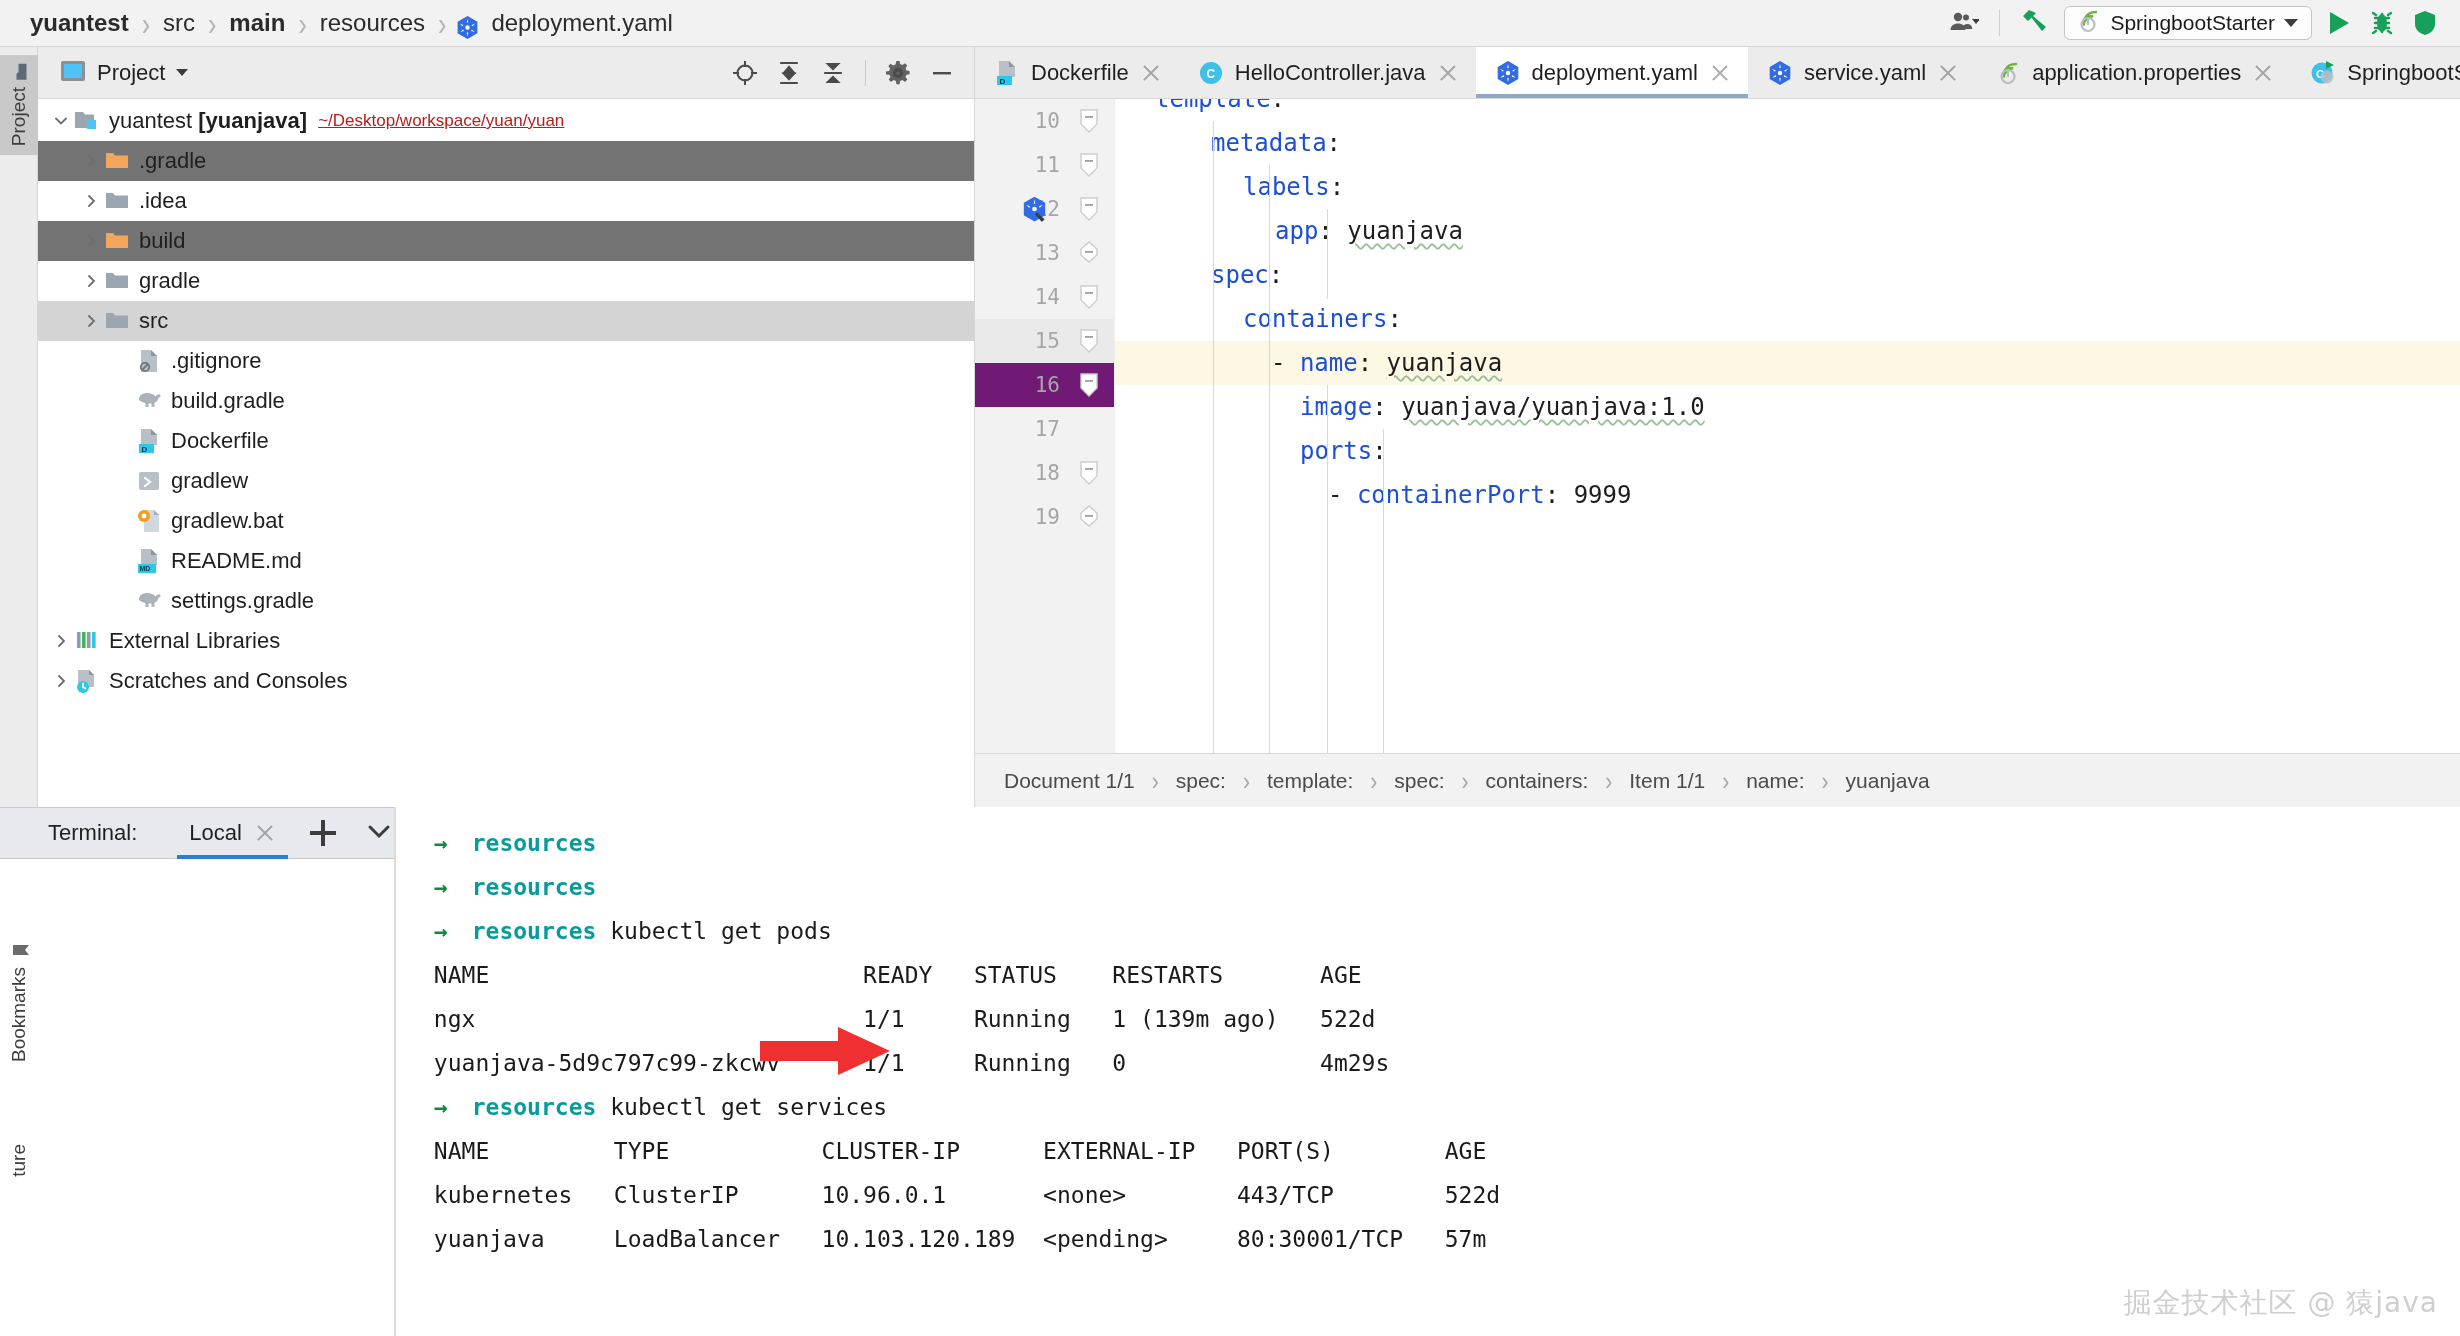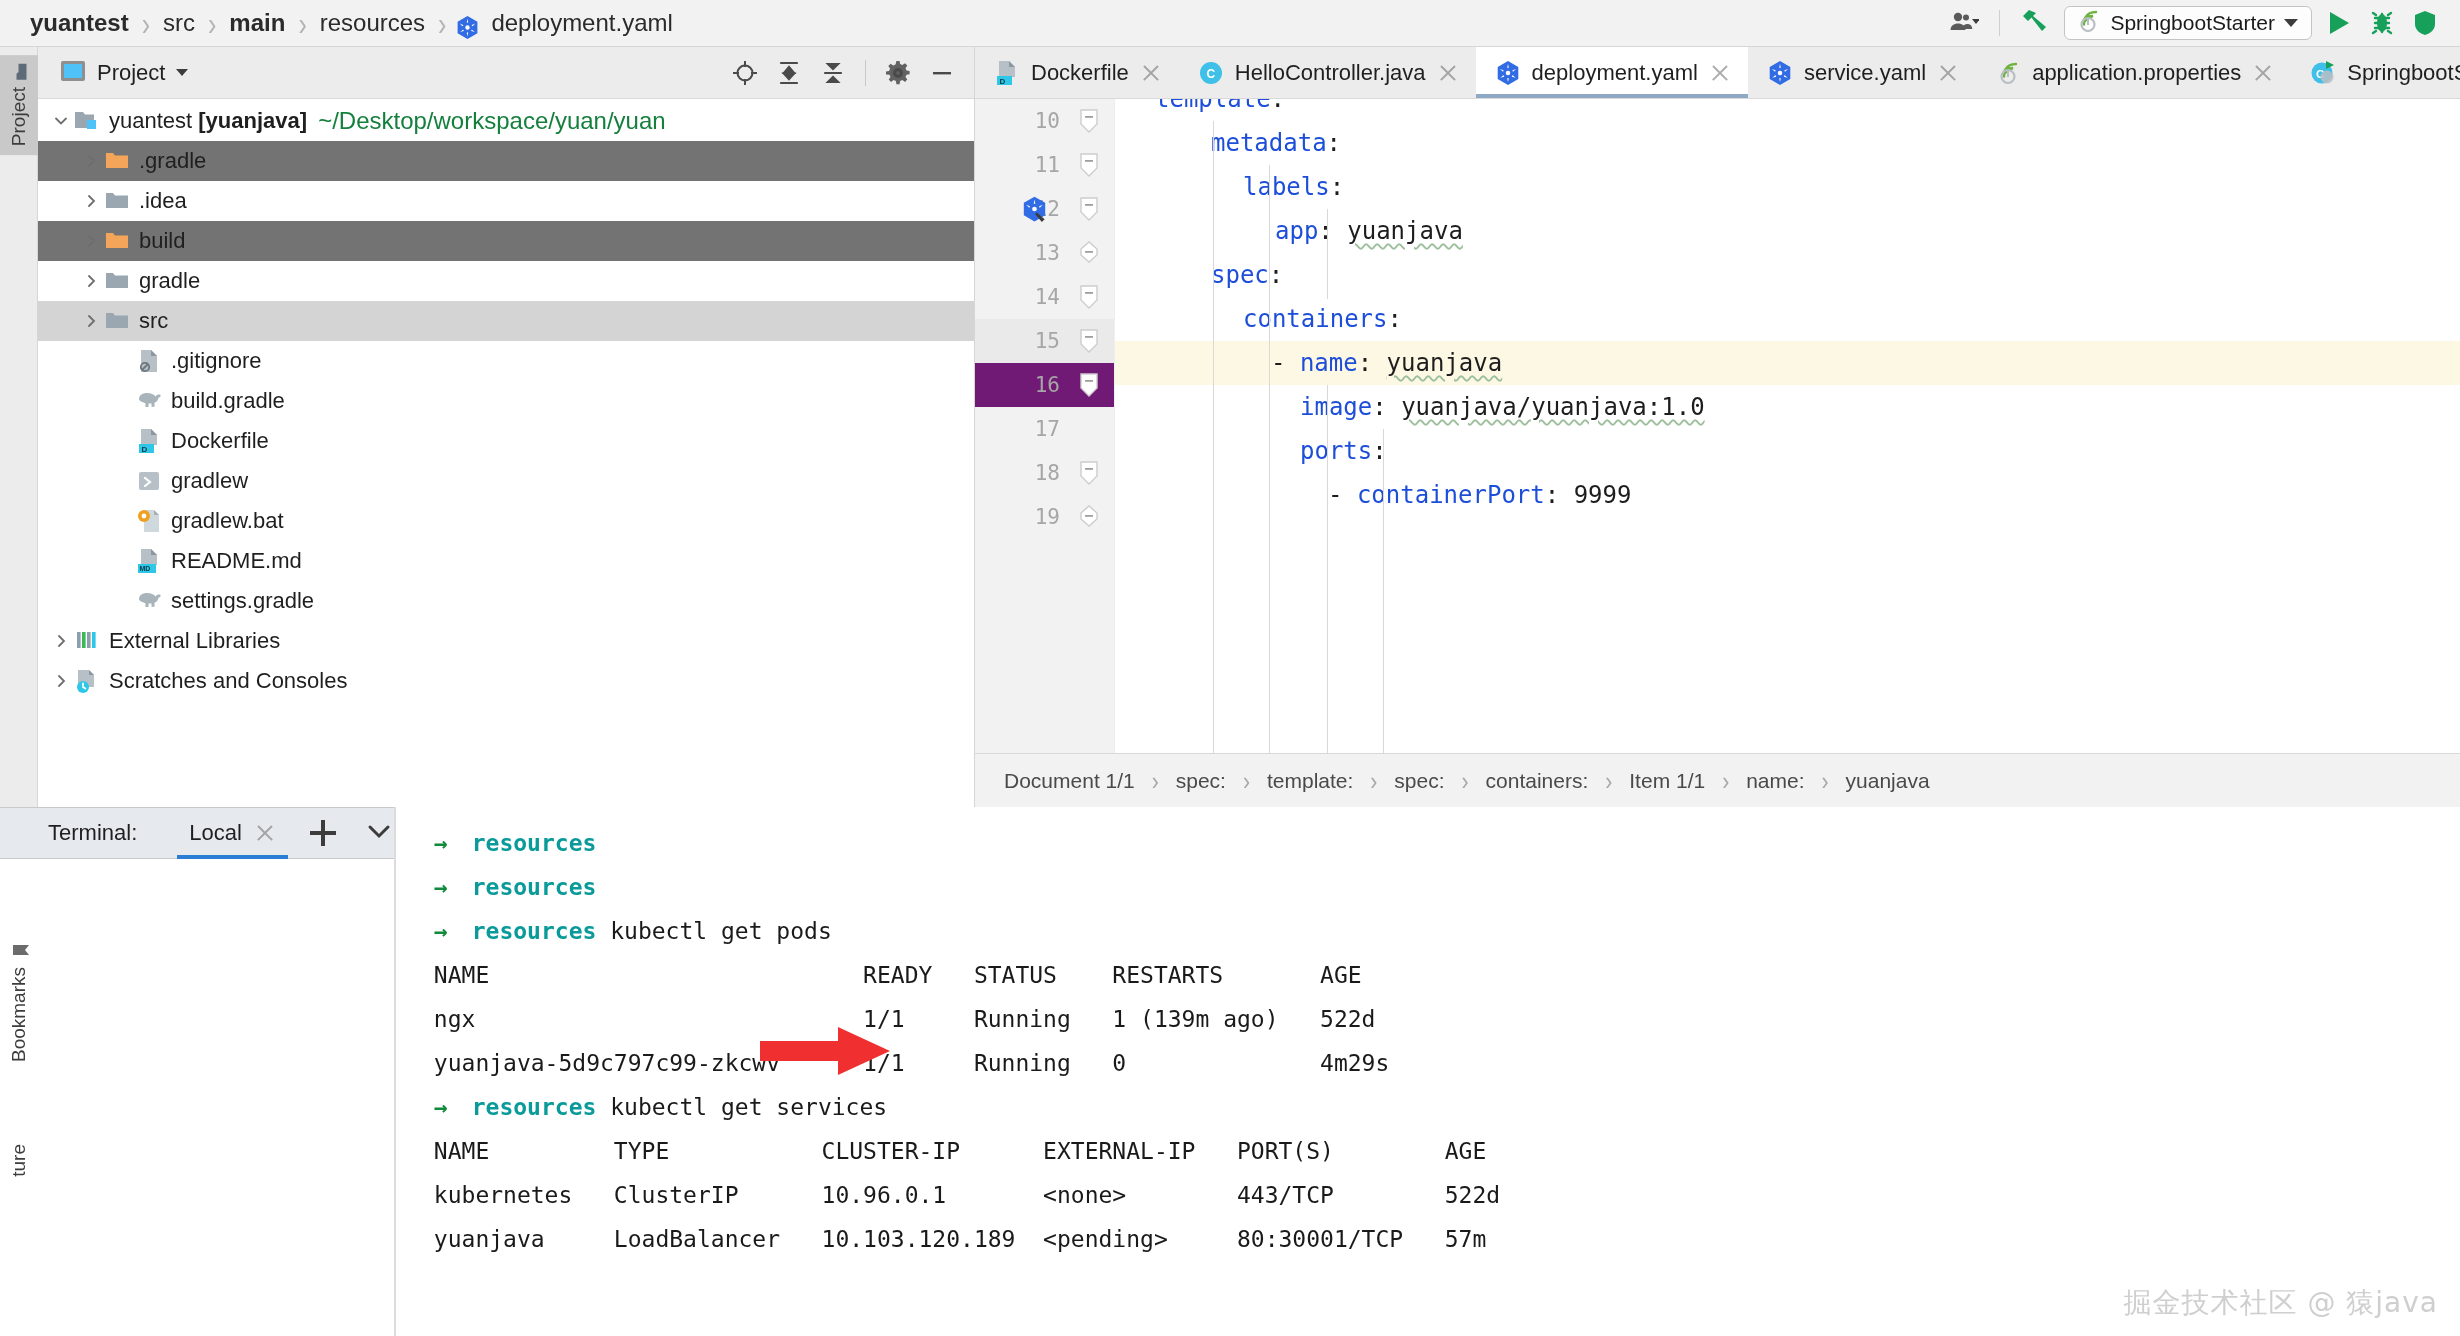--- a/index.html
+++ b/index.html
@@ -85,21 +85,21 @@
   .trow.alt { background: #737373; }
   .trow.sel { background: #d4d4d4; }
   .chev {
     width: 26px; min-width:26px; display: flex; align-items: center; justify-content: center;
     color: #6e6e6e; font-size: 19px;
   }
   .chev svg { display:block; }
   .ticon { width: 26px; min-width: 26px; height: 26px; margin-right: 9px; display:block; }
   .tlabel { font-size: 22px; }
   .tlabel b { font-weight: bold; }
-  .tpath { color: #15803d; font-size: 24px; margin-left: 11px; }
+  .tpath { color: #b91c1c; font-size: 17px; margin-left: 11px; text-decoration: underline; }
 
   
   .editorside { flex: 1; display: flex; flex-direction: column; min-width: 0; background:#fff; }
   .tabbar {
     height: 52px; min-height: 52px; background: #ececec;
     display: flex; align-items: stretch; border-bottom: 1px solid #d9d9d9;
     overflow: hidden;
   }
   .etab {
     display: flex; align-items: center; gap: 11px;

